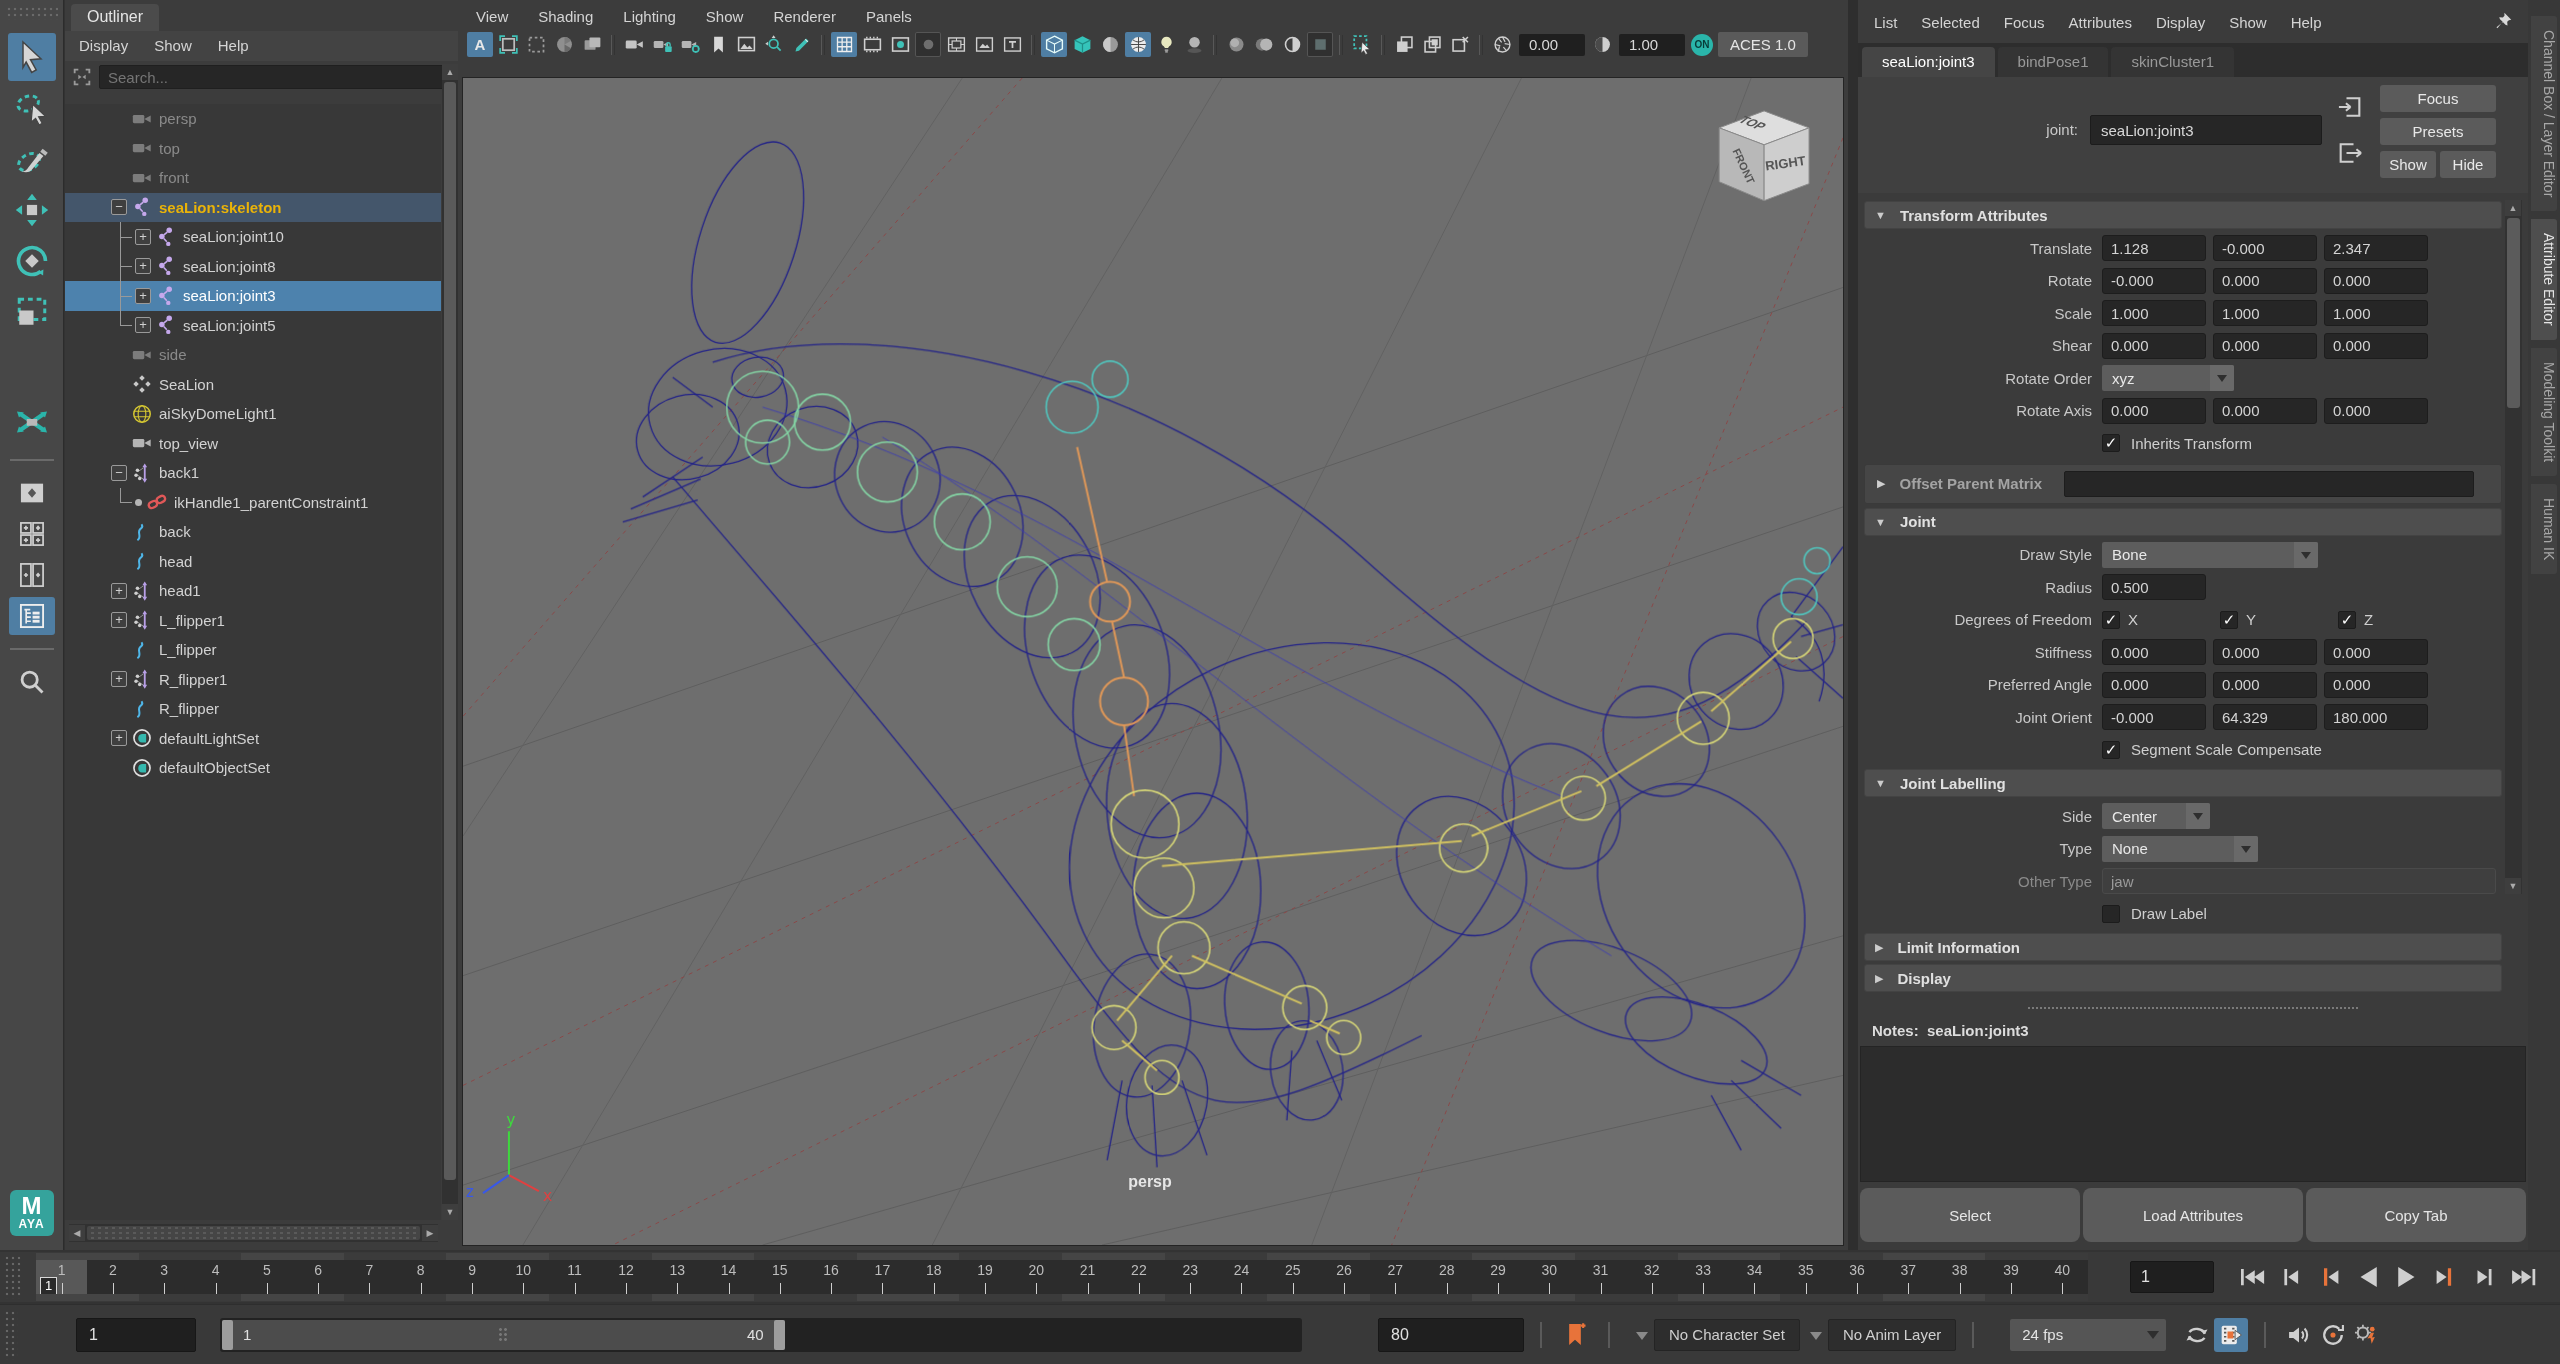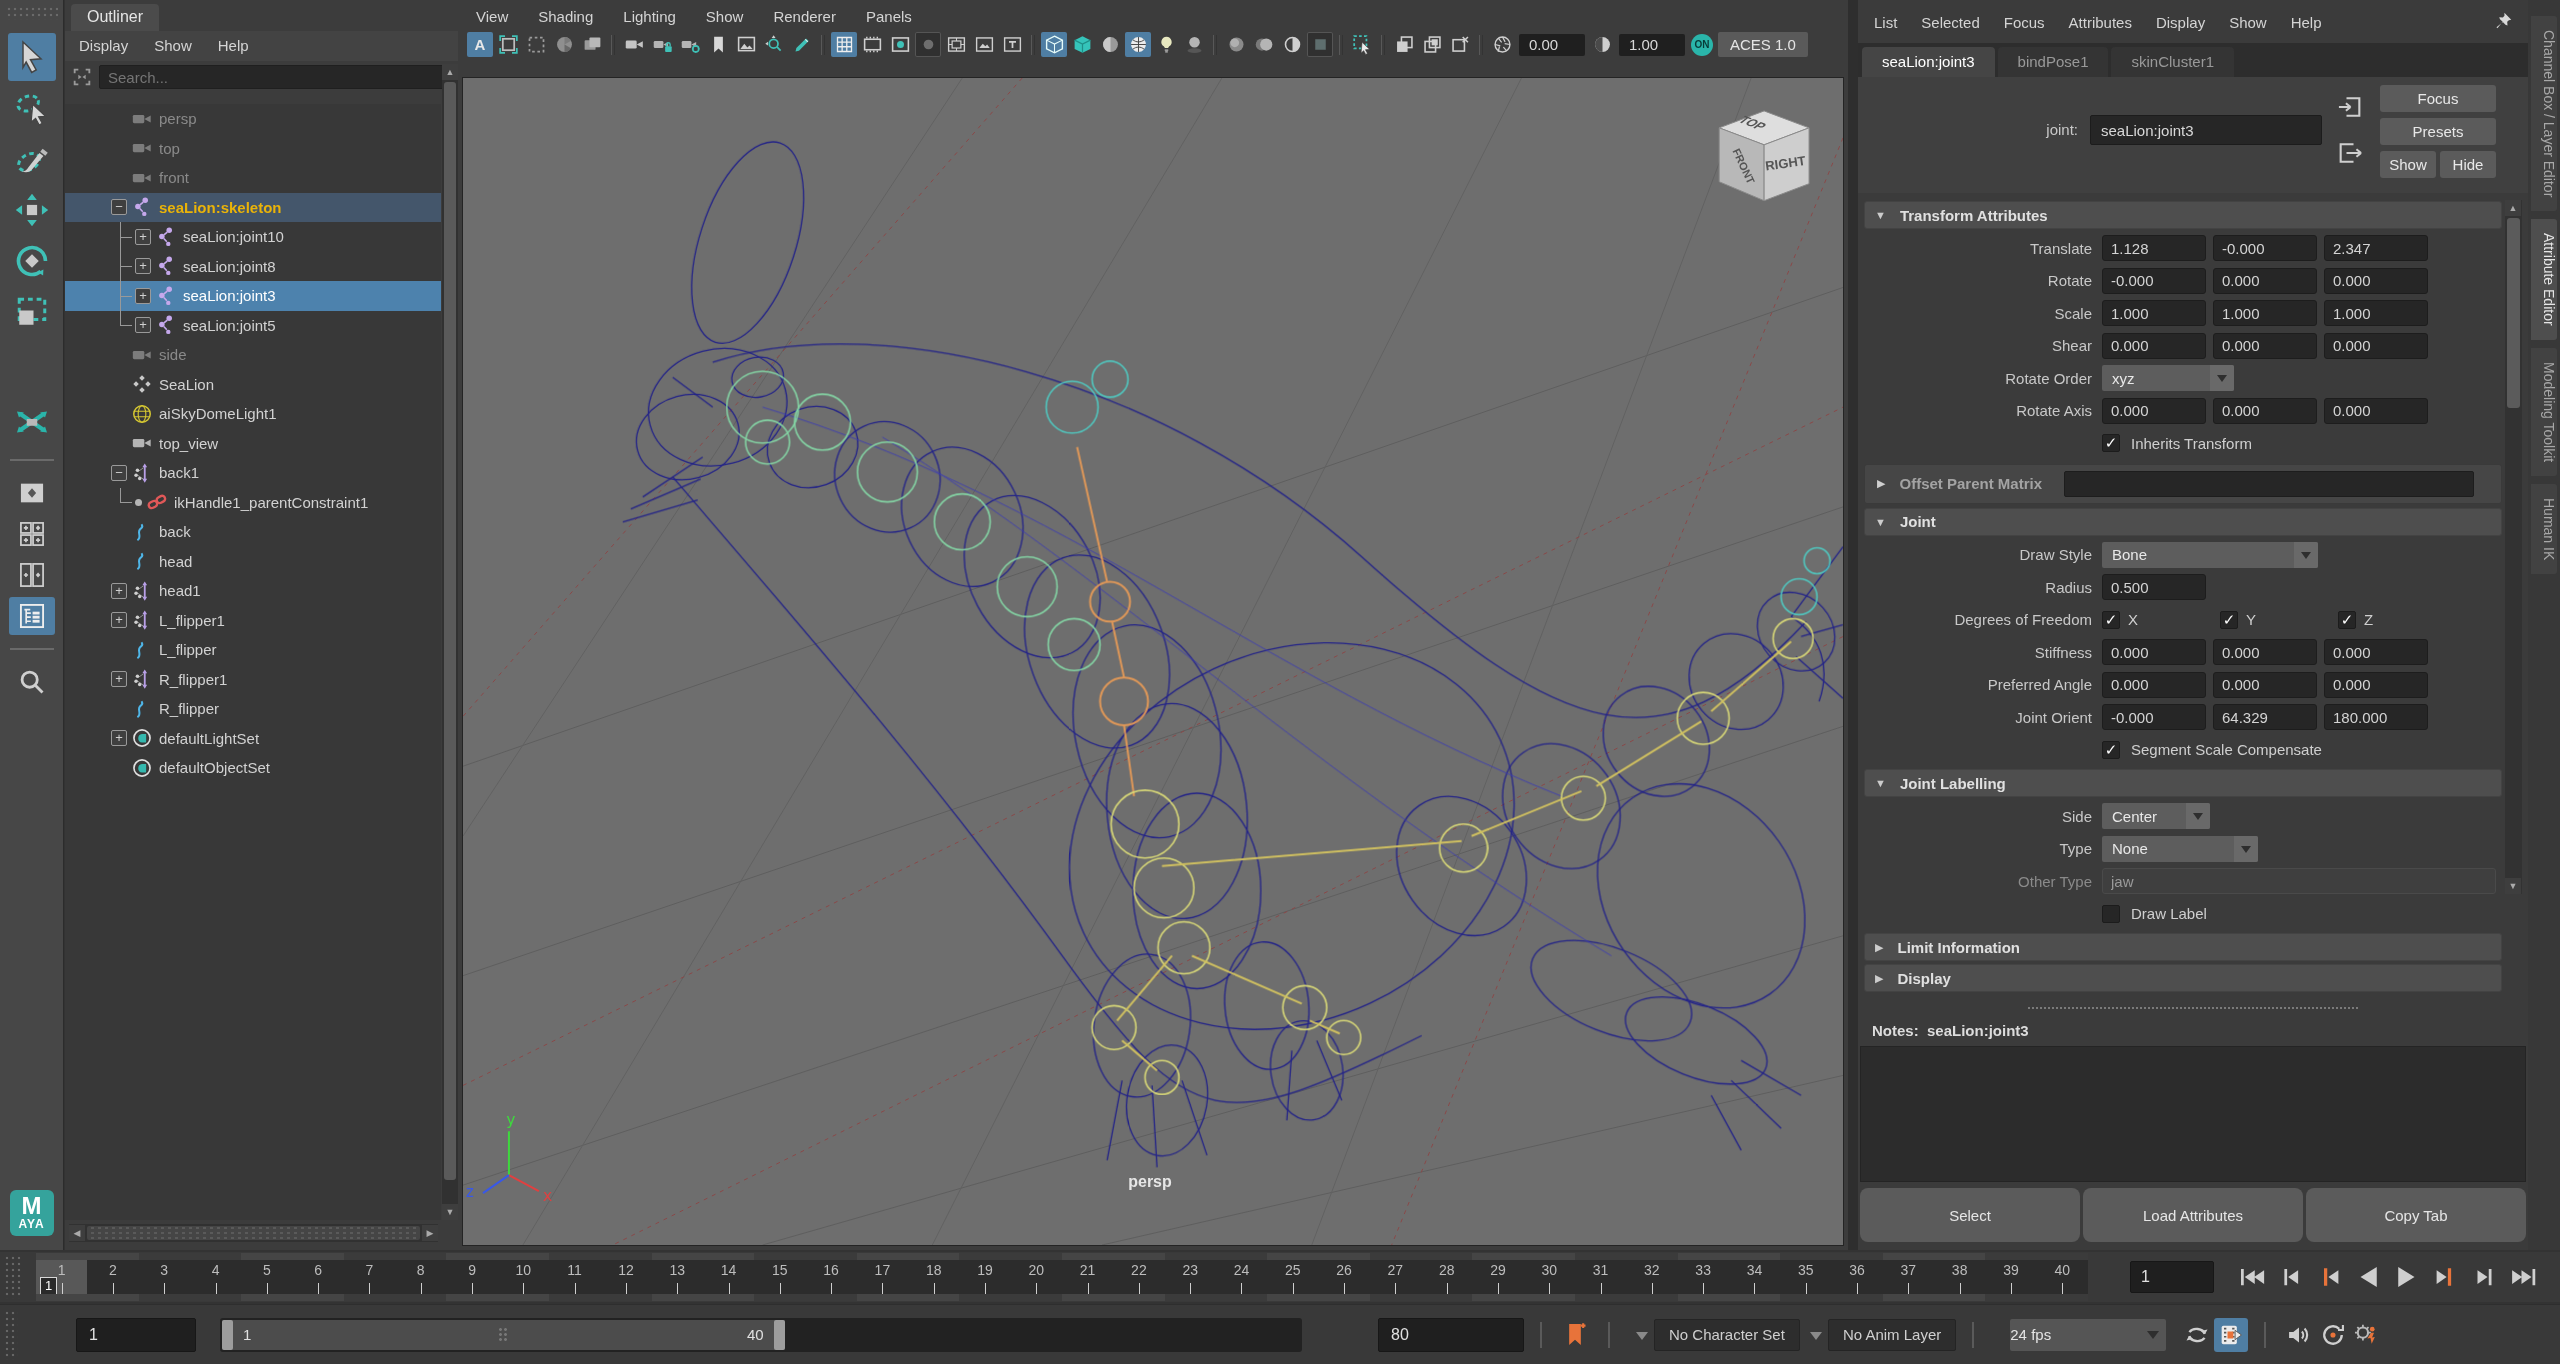--- a/index.html
+++ b/index.html
@@ -170,21 +170,21 @@
   #range-end { width:146px; height:34px; margin-left:76px; background:#1f1f1f; border:1px solid #171717;
      border-radius:2px; color:#e0e0e0; padding:0 12px; font-size:16px; font-family:inherit; }
   .rr-sep { width:2px; height:26px; background:#5a5a5a; margin:0 16px; flex:none; }
   .rr-icon { width:34px; height:34px; flex:none; display:flex; align-items:center; justify-content:center; }
   .rr-icon svg { width:28px; height:28px; }
   .rr-icon.hl { background:#4f7ea3; border-radius:3px; }
   .drop-tri { border:6px solid transparent; border-top:8px solid #8a8a8a; margin:8px 6px 0 10px; flex:none; }
   .rr-box { height:32px; background:#2d2d2d; border:1px solid #242424; border-radius:2px; color:#cfcfcf;
      display:flex; align-items:center; padding:0 14px; flex:none; }
   #fps-drop { height:32px; width:156px; background:#555; border-radius:2px; display:flex; align-items:center; margin-left:20px; flex:none; }
-  #fps-drop .val { flex:1; color:#e4e4e4; }
+  #fps-drop .val { flex:1; padding-left:12px; color:#e4e4e4; }
   #fps-drop .arr { width:26px; display:flex; justify-content:center; }
   #fps-drop .arr i { border:6px solid transparent; border-top:8px solid #2e2e2e; margin-top:7px; }
 </style>
 </head>
 <body>
 
 <div id="app">
 
   <div id="toolbox" class="col">
     <div class="grip-dots"></div>

